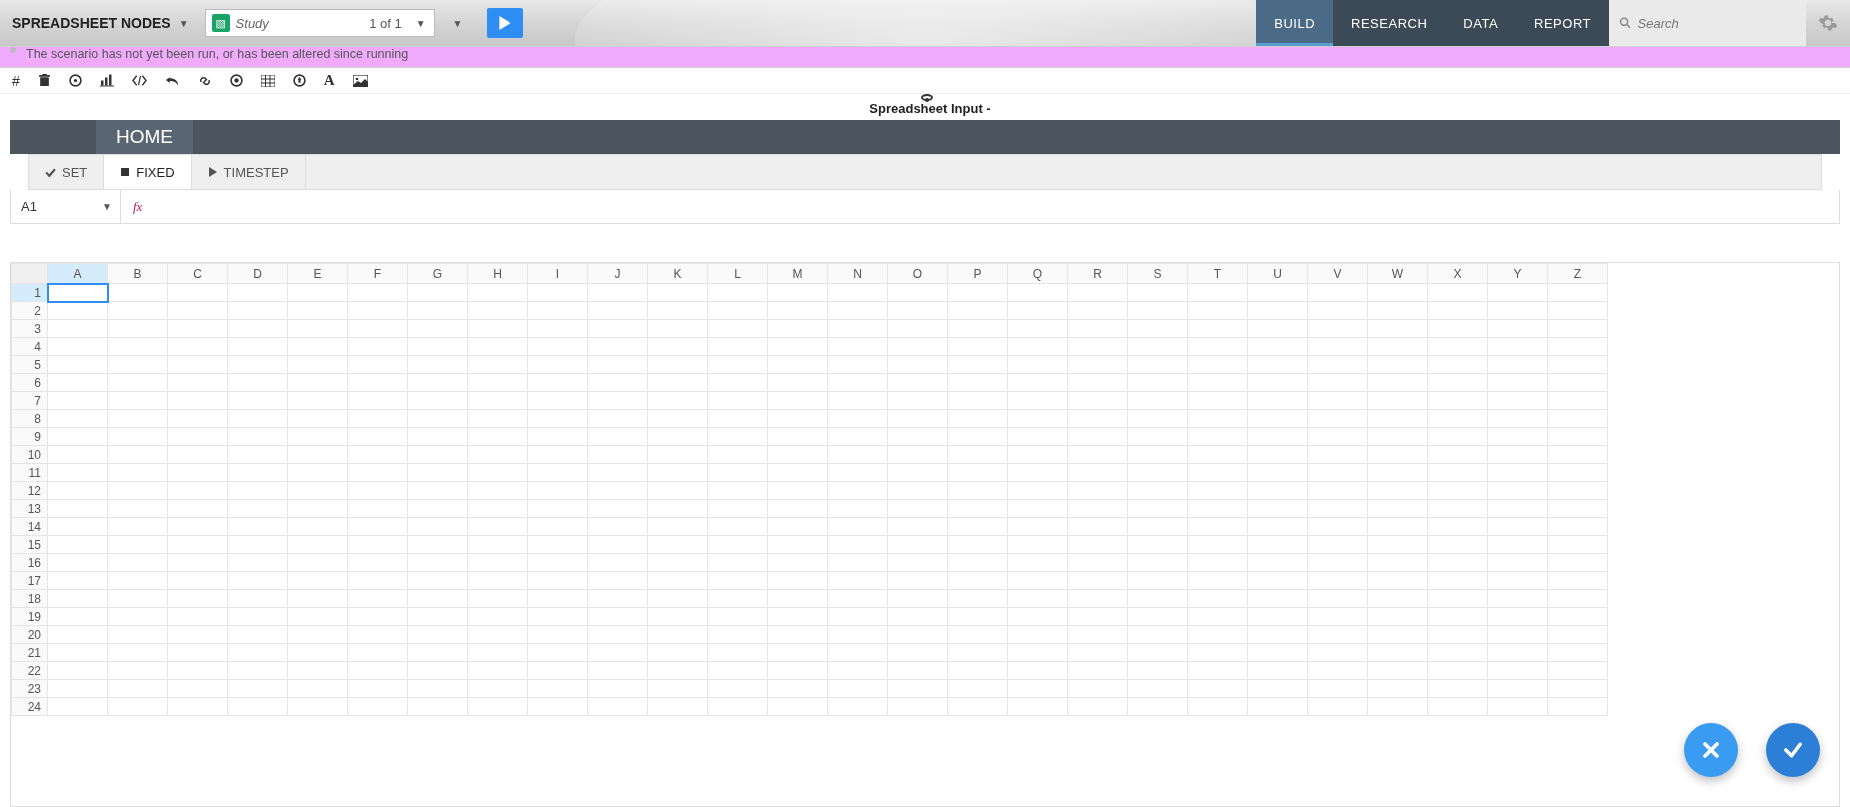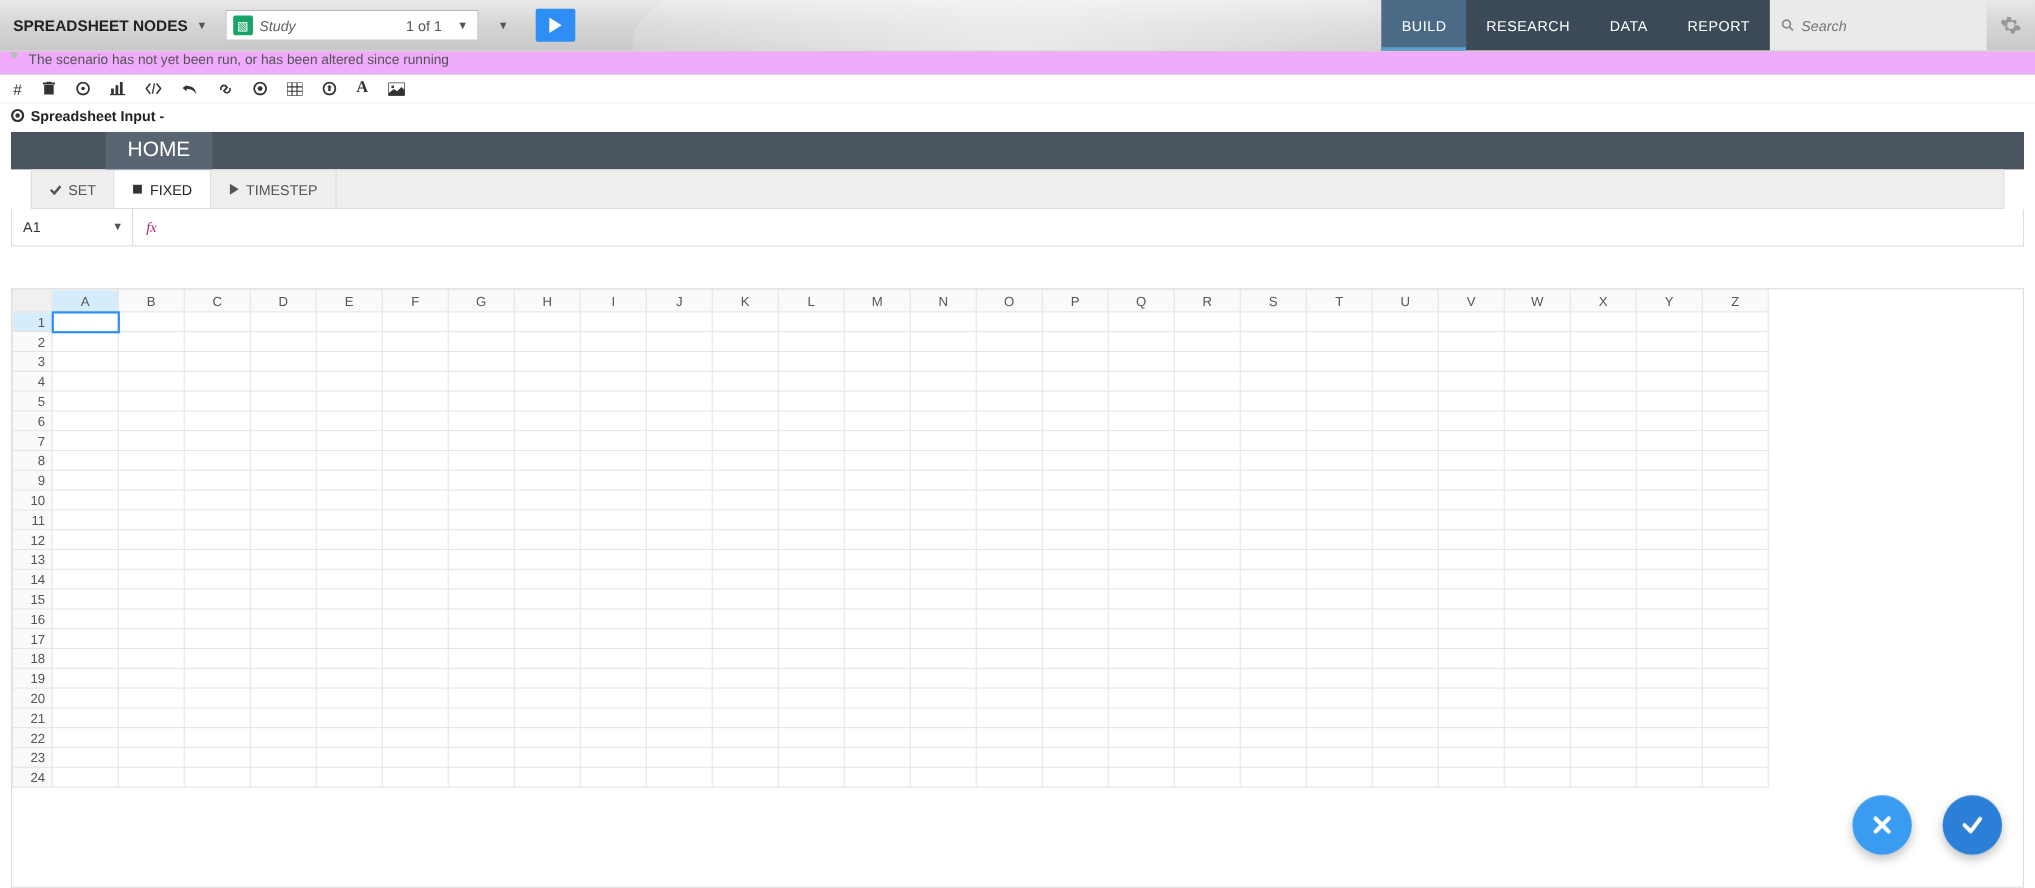--- a/index.html
+++ b/index.html
@@ -34,21 +34,21 @@
 
 .statusbar { height:22px; background:#f0abfc; border-top:1px solid #d0d0d0; border-bottom:1px solid #d0d0d0; display:flex; padding-left:10px; color:#555; font-size:12.5px; }
 .statusbar .dot { width:6px; height:6px; border-radius:50%; background:#bbb; margin-right:10px; }
 
 
 .toolrow { height:26px; display:flex; align-items:center; padding-left:12px; gap:18px; border-bottom:1px solid #eee;}
 .toolrow .ti { color:#333; cursor:pointer; font-size:14px; display:flex; align-items:center;}
 .toolrow .ti svg { fill:#333; }
 
 
-.sheetlabel { height:22px; display:flex; align-items:center; padding-left:10px; font-weight:bold; color:#222; font-size:13px;}
+.sheetlabel { height:22px; display:flex; align-items:center; padding-left:10px; font-weight:bold; color:#222; font-size:13px;flex-direction:column;}
 .sheetlabel .circ { width:12px;height:12px;border:2px solid #333;border-radius:50%; margin-right:6px; position:relative;}
 .sheetlabel .circ::after{content:"";position:absolute;width:4px;height:4px;background:#333;border-radius:50%;top:2px;left:2px;}
 
 
 .hometabs { height:34px; background:#4a5560; display:flex; align-items:stretch; margin:4px 10px 0 10px;}
 .hometab { padding:0 20px; display:flex; align-items:center; color:#fff; font-size:19px; background:#5a6572; cursor:pointer;}
 .hometabs-spacer { width:86px; }
 
 
 .modetabs { height:36px; background:#efefef; border:1px solid #ddd; margin:0 28px; display:flex; align-items:stretch;}

